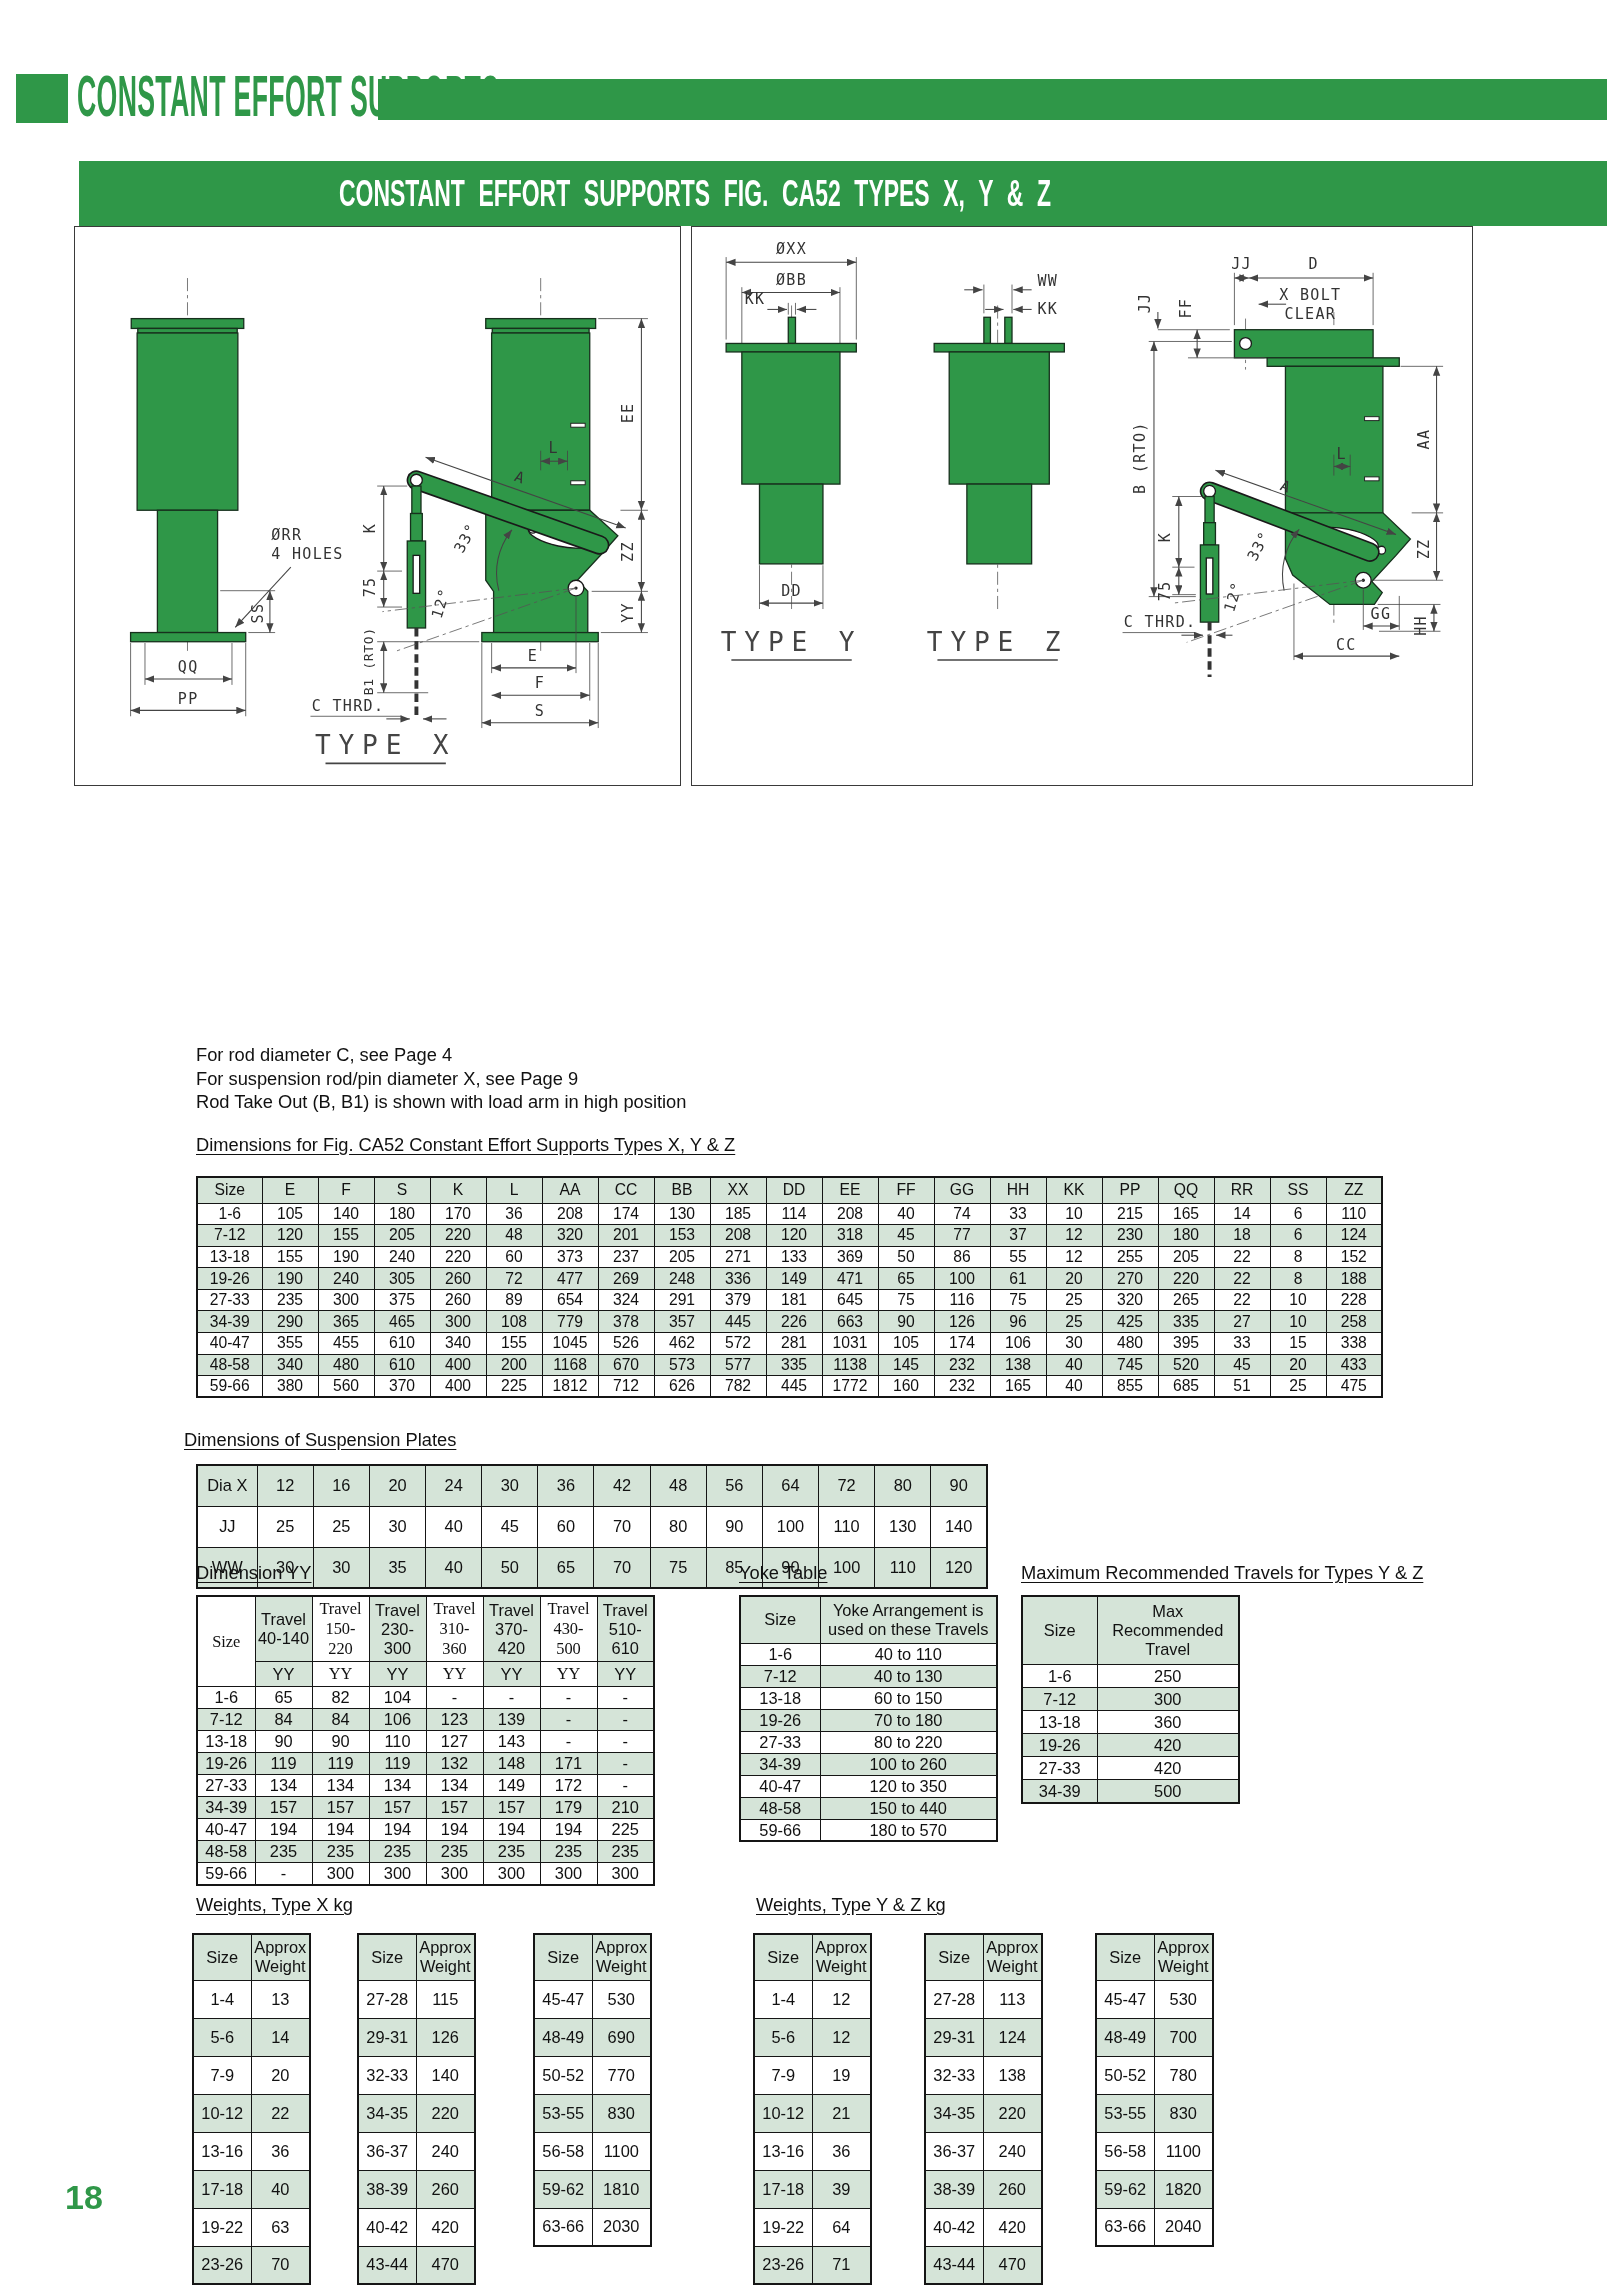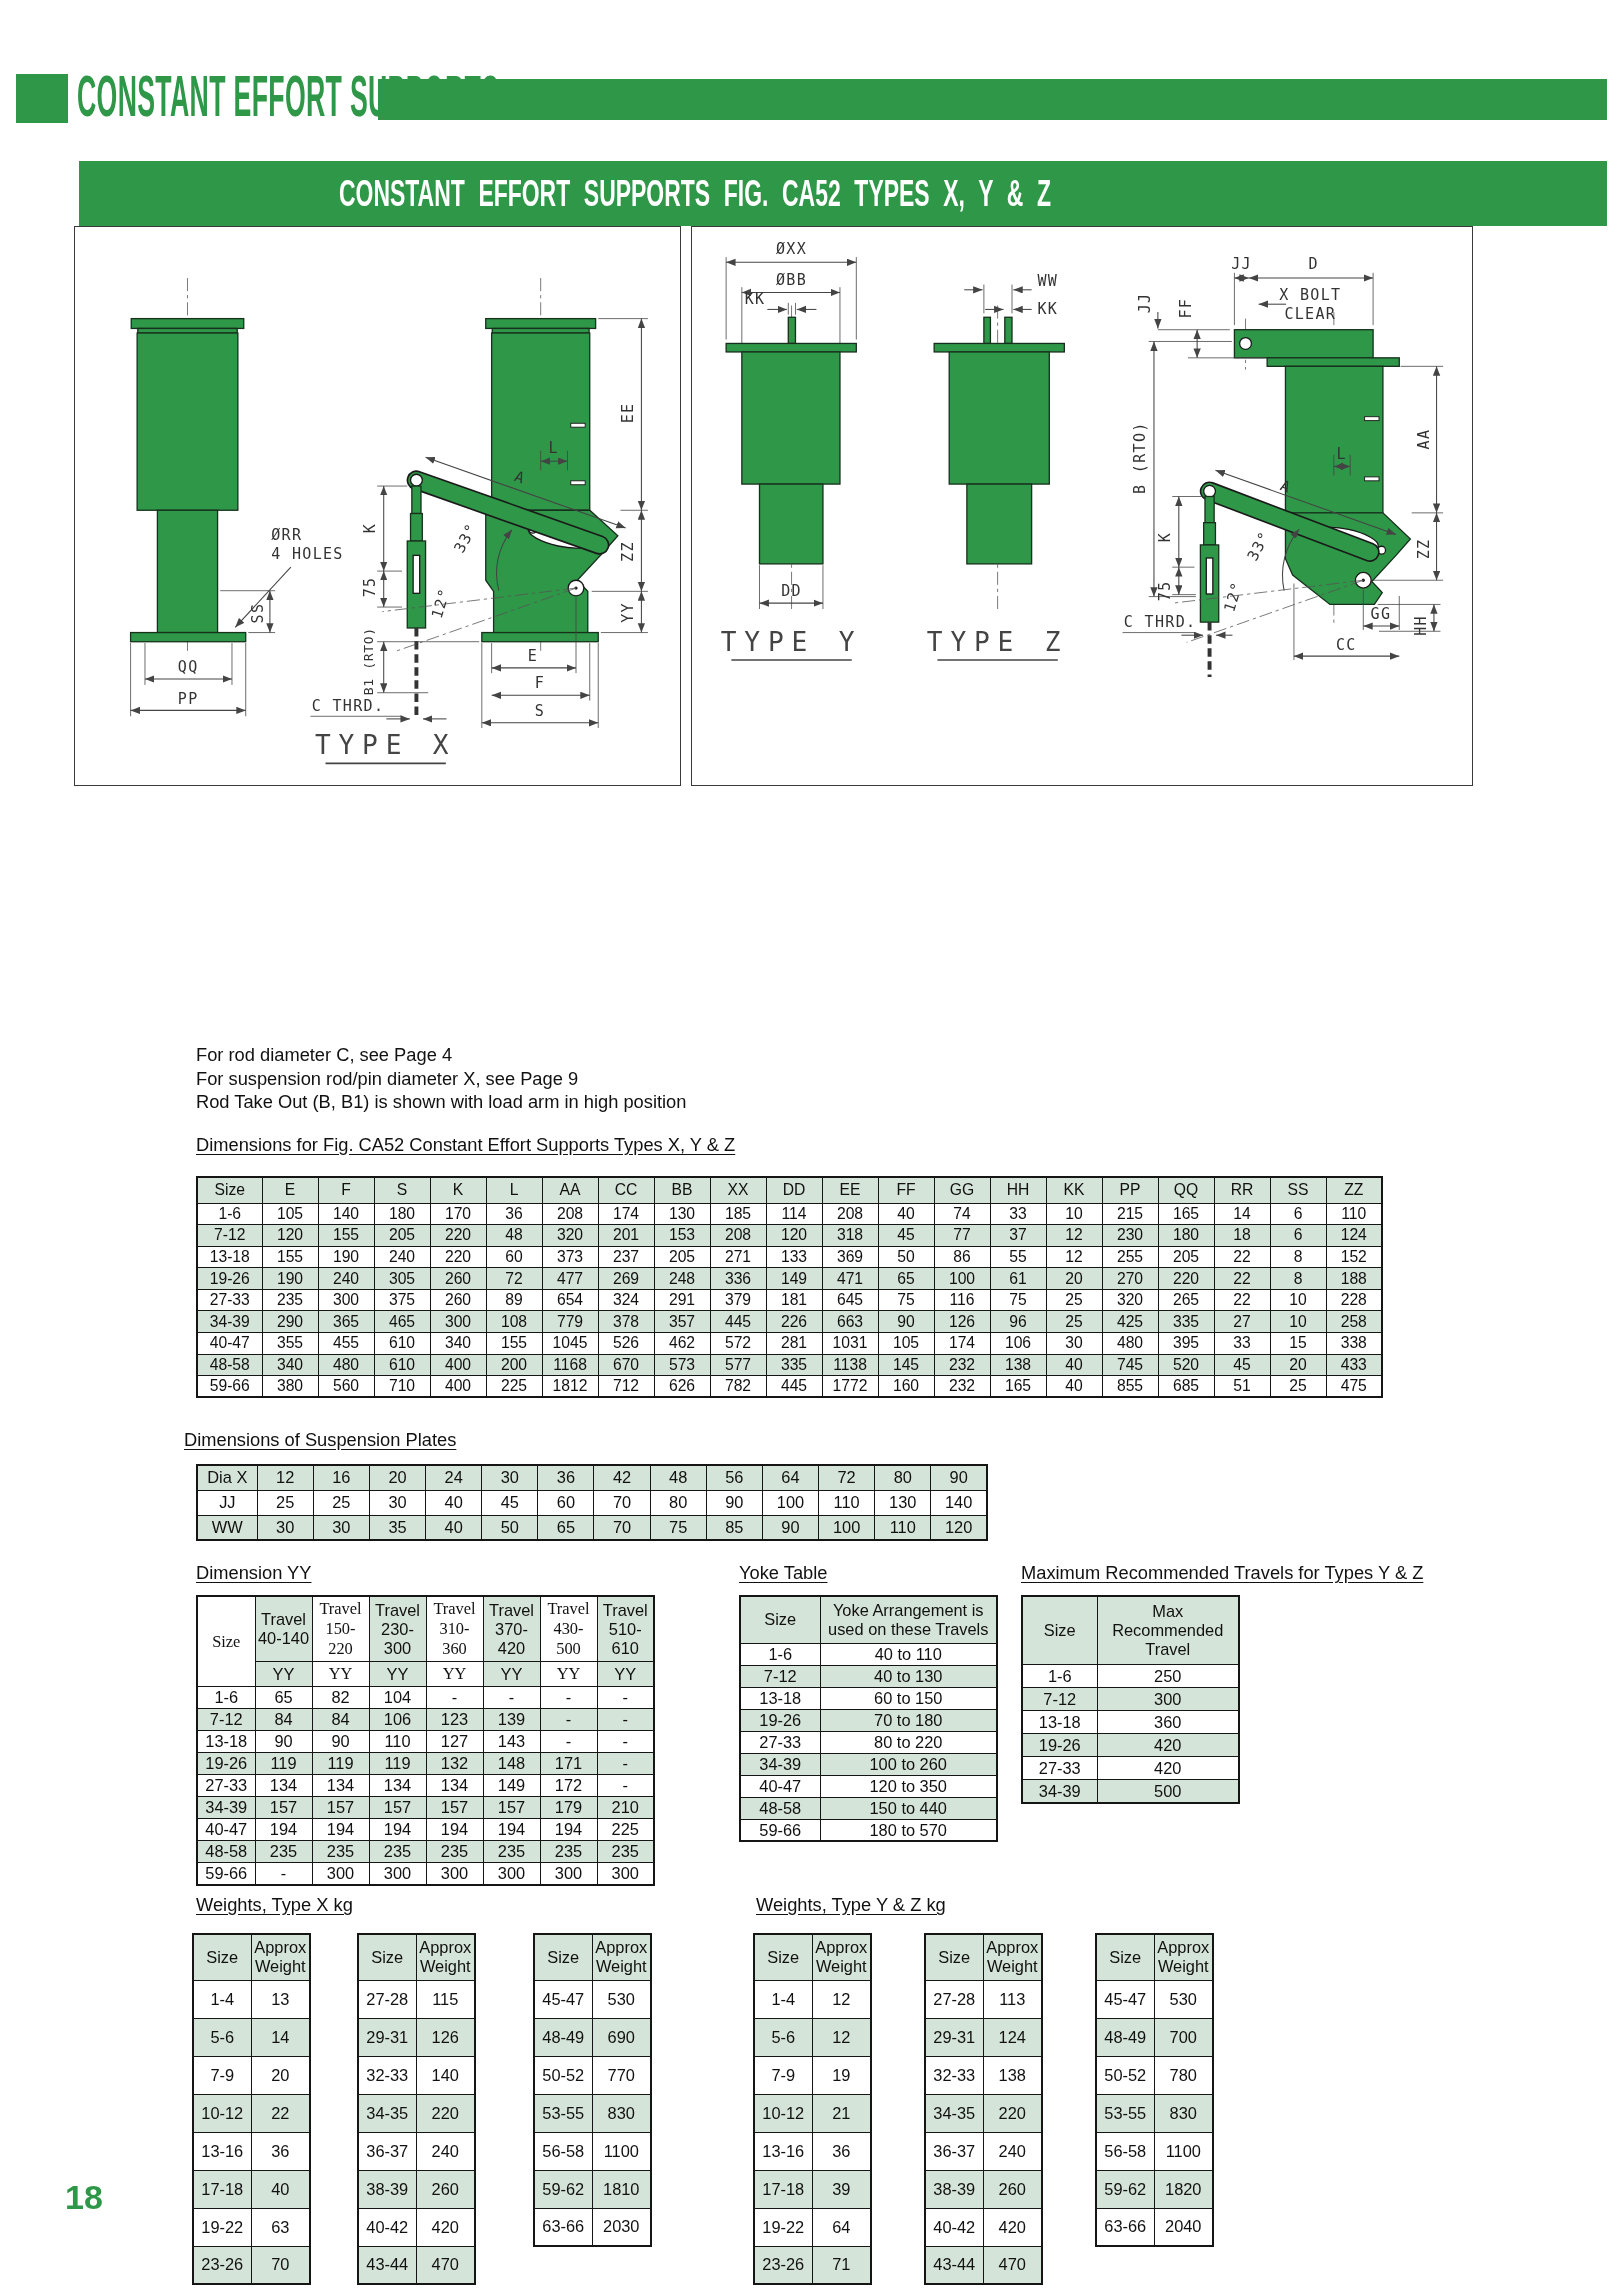--- a/index.html
+++ b/index.html
@@ -13,21 +13,21 @@
   .panel{ border:1.3px solid #3a3a3a; background:#fff; }
   .note{ font-size:18.3px; line-height:23.6px; white-space:nowrap; }
   .uhead{ font-size:18.3px; text-decoration:underline; text-underline-offset:3.3px; white-space:nowrap; }
   .pagenum{ color:var(--g); font-weight:bold; font-size:34px; }
 
   table.tbl{ border-collapse:collapse; table-layout:fixed; position:absolute; background:#fff; border:2px solid var(--ink); }
   .tbl td{ border:1.3px solid var(--ink); text-align:center; vertical-align:middle; font-size:16.4px; padding:0 1.3px; }
   .tbl td.hd, .tbl tr.alt td{ background:var(--tg); }
   .tbl td.hd.w{ background:#fff;font-family:Liberation Serif, serif; }
   .main-tbl tr{ height:21.6px; } .main-tbl tr.hrow{ height:26px; } .main-tbl td{ font-size:15.7px; }
-  .susp-tbl tr{ height:25px; }
+  .susp-tbl tr{ height:41px; }
   .yy-tbl tr{ height:22px; } .yy-tbl tr.hrow td{ padding:2px 1.3px; }
   .yoke-tbl tr{ height:22px; } .yoke-tbl tr.hrow td{ padding:3.9px 2.6px; }
   .max-tbl tr{ height:23px; } .max-tbl tr.hrow td{ padding:5.2px 2.6px; }
   .wt-tbl tr{ height:38px; } .wt-tbl tr.hrow td{ padding:3.3px 1.3px; }
 
   
   .gf{ fill:var(--g); stroke:#17301d; stroke-width:2; }
   .wfill{ fill:#fff; stroke:#1a1a1a; stroke-width:2; }
   .wslot{ fill:#fff; stroke:#1a1a1a; stroke-width:1.4; }
   .dim{ stroke:#444; stroke-width:1.6; fill:none; }
@@ -553,21 +553,21 @@
         <td>745</td>
         <td>520</td>
         <td>45</td>
         <td>20</td>
         <td>433</td>
       </tr>
       <tr>
         <td>59-66</td>
         <td>380</td>
         <td>560</td>
-        <td>710</td>
+        <td>370</td>
         <td>400</td>
         <td>225</td>
         <td>1812</td>
         <td>712</td>
         <td>626</td>
         <td>782</td>
         <td>445</td>
         <td>1772</td>
         <td>160</td>
         <td>232</td>

